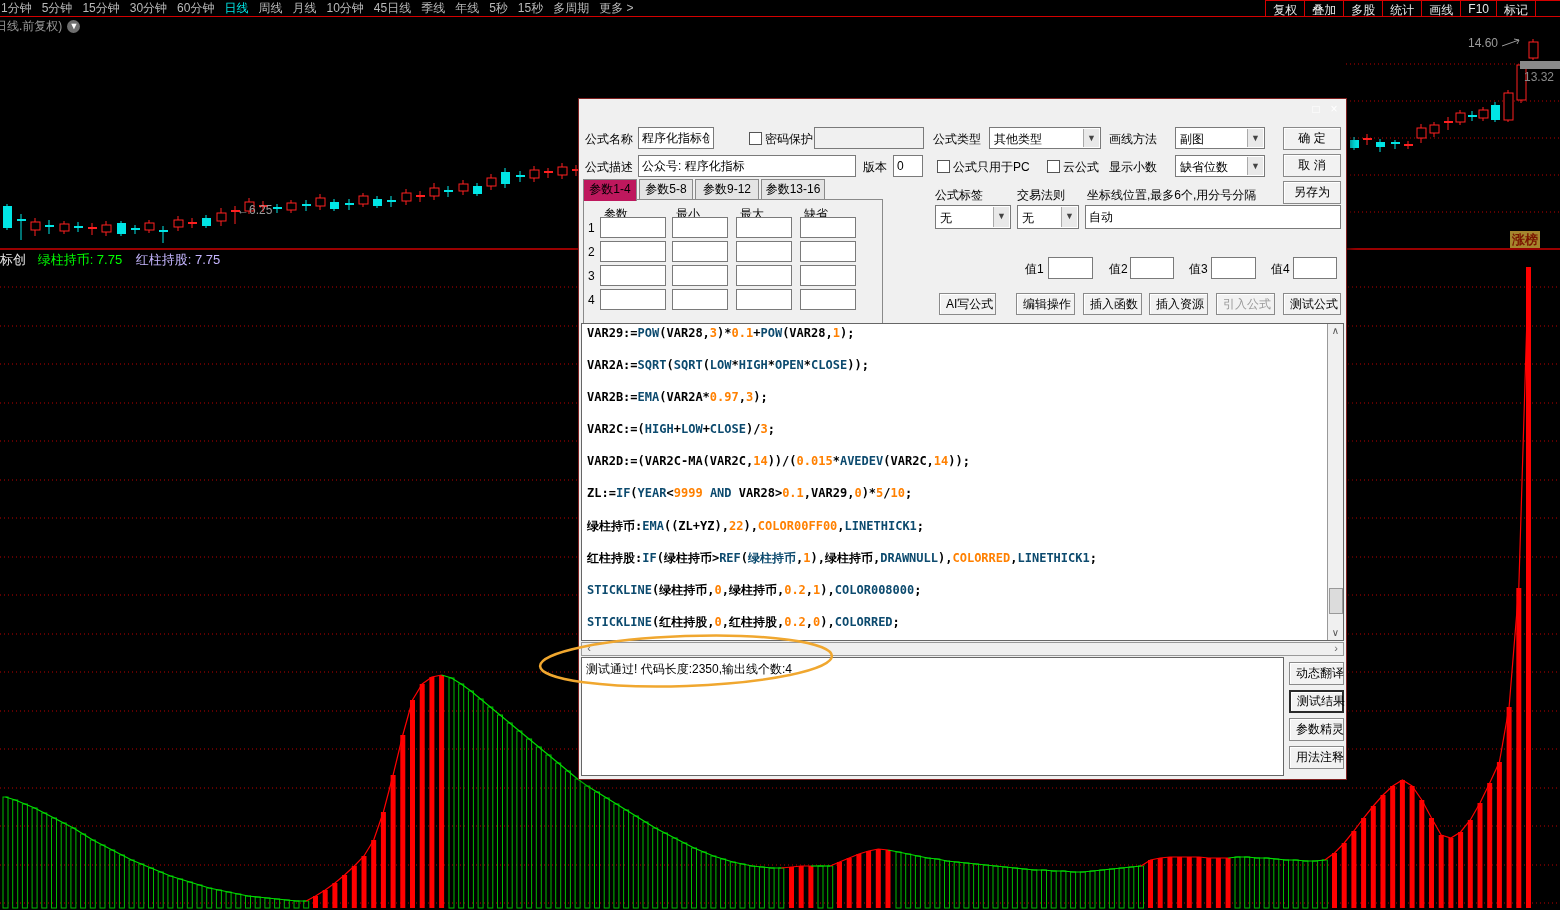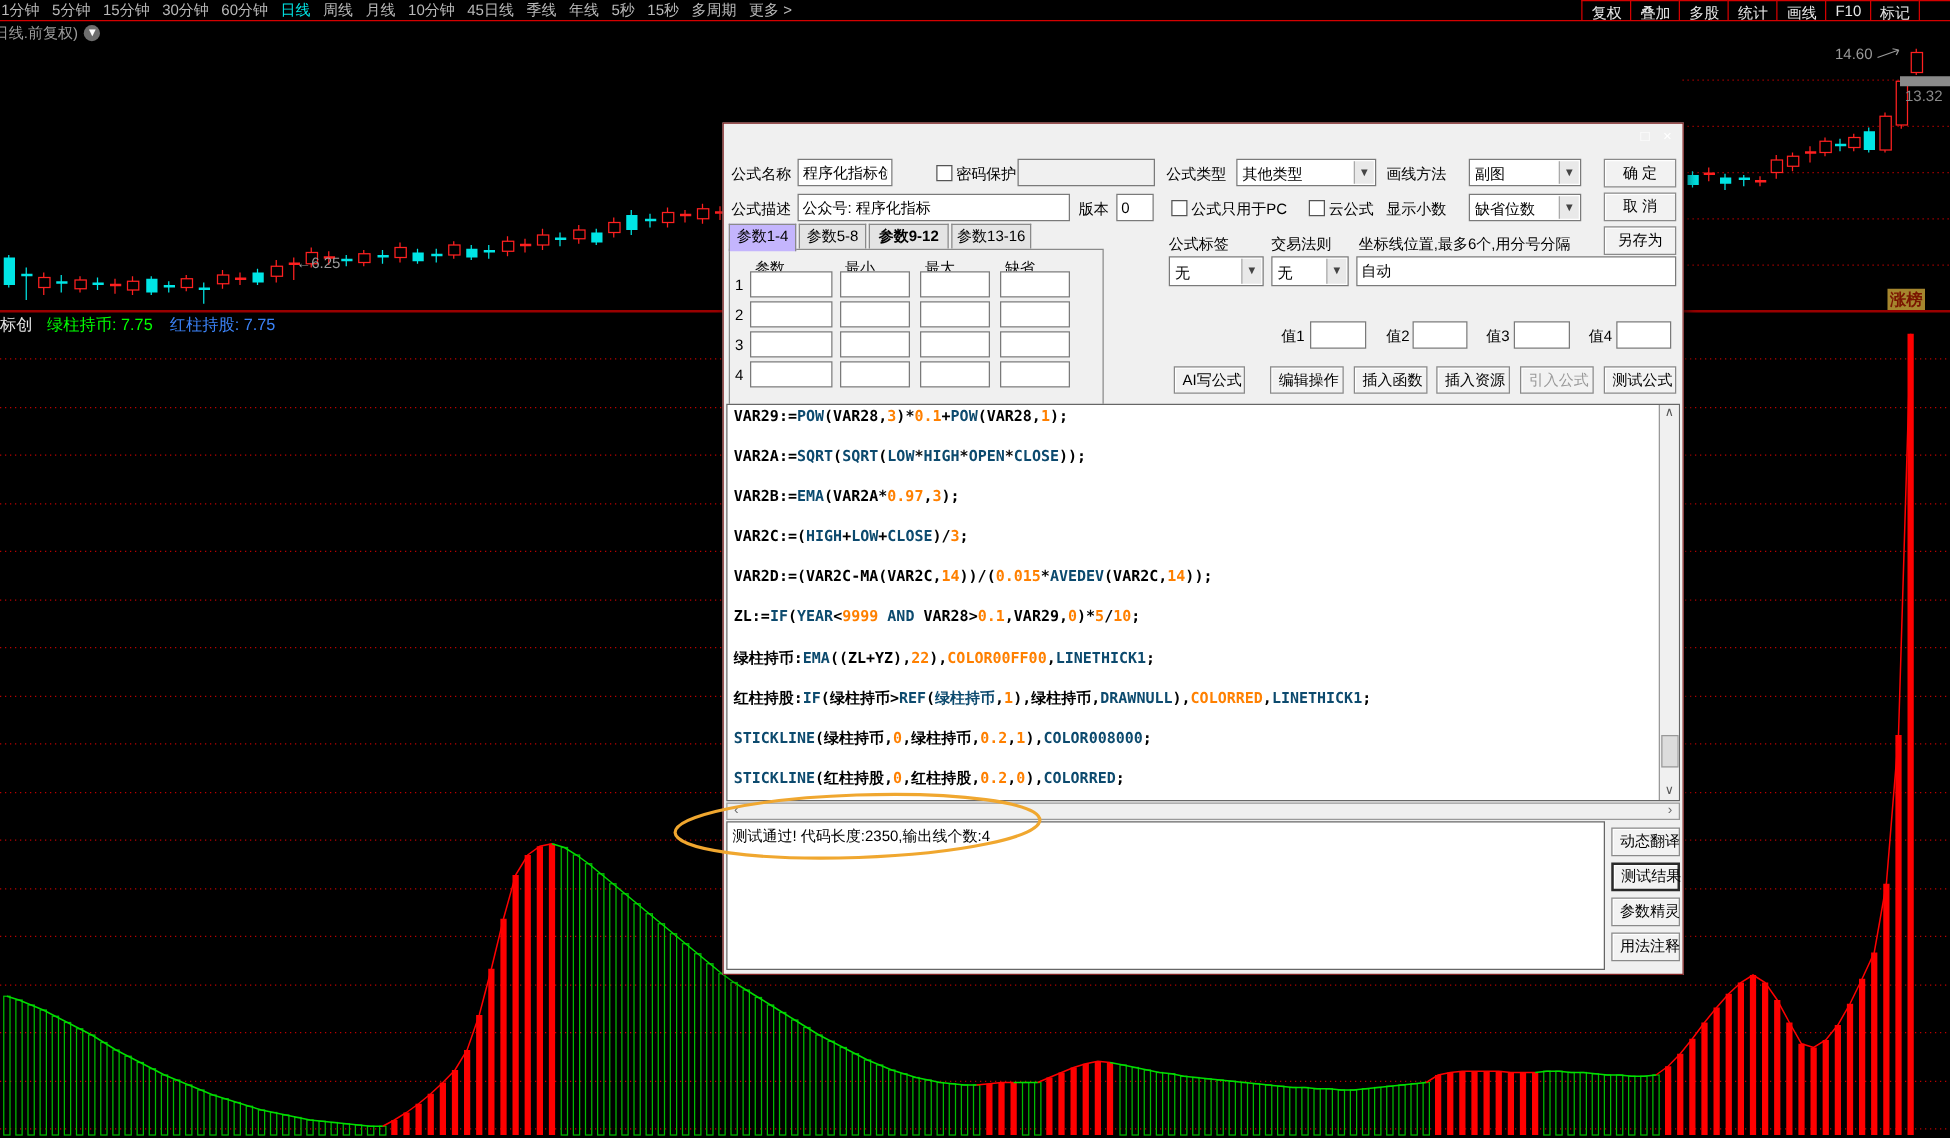--- a/index.html
+++ b/index.html
@@ -37,21 +37,21 @@
   .combo .cv{position:absolute;left:4px;top:3px;font-size:12px;white-space:nowrap;}
   .combo .carr{position:absolute;right:1px;top:1px;bottom:1px;width:15px;background:#e9e9e9;
     border-left:1px solid #aaa;text-align:center;color:#444;font-size:9px;line-height:18px;}
   .dbtn{position:absolute;background:#f2f2f2;border:1px solid #8a8a8a;box-shadow:inset 1px 1px 0 #fff;
     font-size:12px;text-align:center;box-sizing:border-box;cursor:default;white-space:nowrap;}
   .dbtn.gray{color:#9a9a9a;}
   .dbtn.active{border:2px solid #2a2a2a;}
   .chk{position:absolute;width:11px;height:11px;background:#fff;border:1px solid #555;}
   .tab{position:absolute;top:80px;height:20px;background:#e4e4e4;border:1px solid #8a8a8a;
     border-bottom:none;text-align:center;line-height:19px;font-size:12px;box-sizing:border-box;}
-  .tab.on{background:#c4b5fd;height:22px;z-index:2;}
+  .tab.on{background:#be185d;height:22px;z-index:2;}
   #parampanel{position:absolute;left:4px;top:100px;width:298px;height:218px;border:1px solid #8a8a8a;
     background:#f0f0f0;}
   fieldset.grp{position:absolute;left:428px;top:132px;width:334px;height:54px;border:1px solid #9a9a9a;
     margin:0;padding:0;}
   fieldset.grp legend{font-size:12px;margin-left:8px;padding:0 3px;}
   #codearea{position:absolute;left:2px;top:224px;width:763px;height:318px;background:#fff;
     border:1px solid #666;box-sizing:border-box;overflow:hidden;}
   .codeline{position:absolute;left:5px;white-space:pre;font-family:"DejaVu Sans Mono",monospace;
     font-weight:bold;font-size:12px;letter-spacing:0;}
   .tk-k{color:#000;} .tk-g{color:#0c4a6e;} .tk-o{color:#ff8000;} .tk-b{color:#000000;margin-top:35px;}
@@ -415,21 +415,21 @@
 
   <div class="chart-label" style="left:237px;top:203px;color:#9a9a9a;">←6.25</div>
   <div class="chart-label" style="left:1468px;top:36px;color:#9a9a9a;">14.60</div>
   <div style="position:absolute;left:1520px;top:61px;width:40px;height:8px;background:#8a8a8a;z-index:4;"></div>
   <div class="chart-label" style="left:1524px;top:70px;color:#8a8a8a;">13.32</div>
   <div id="badge">涨榜</div>
 
   <div id="ind-header">
     <span style="color:#e8e8e8;">标创</span>
     <span style="color:#00ff00;margin-left:8px;">绿柱持币: 7.75</span>
-    <span style="color:#3b82f6;margin-left:10px;">红柱持股: 7.75</span>
+    <span style="color:#c4b5fd;margin-left:10px;">红柱持股: 7.75</span>
   </div>
 
   <div id="dialog">
     <div class="dlg-winbtn" style="right:22px;">□</div>
     <div class="dlg-winbtn" style="right:4px;">×</div>
 
     <div class="dlabel" style="left:6px;top:32px;">公式名称</div>
     <input class="dinput" style="left: 59px; top: 28px; width: 76px; height: 22px;" value="程序化指标创">
     <div class="chk" style="left:170px;top:33px;"></div>
     <div class="dlabel" style="left:186px;top:32px;">密码保护</div>
@@ -458,21 +458,21 @@
     <div class="combo" style="left:596px;top:56px;width:90px;height:22px;">
       <span class="cv">缺省位数</span>
       <span class="carr">▼</span>
     </div>
     <button class="dbtn" style="left:704px;top:55px;width:58px;height:23px;">取 消</button>
     <button class="dbtn" style="left:704px;top:82px;width:58px;height:23px;">另存为</button>
 
     <div id="tabs-holder">
         <div class="tab on" style="left: 4px; width: 54px;">参数1-4</div>
         <div class="tab" style="left: 60px; width: 54px;">参数5-8</div>
-        <div class="tab" style="left: 116px; width: 64px; font-weight: bold;">参数9-12</div>
+        <div class="tab" style="left: 116px; width: 64px;">参数9-12</div>
         <div class="tab" style="left: 182px; width: 64px;">参数13-16</div>
       </div>
     <div id="parampanel">
         <div class="dlabel" style="left: 20px; top: 6px;">参数</div>
         <div class="dlabel" style="left: 92px; top: 6px;">最小</div>
         <div class="dlabel" style="left: 156px; top: 6px;">最大</div>
         <div class="dlabel" style="left: 220px; top: 6px;">缺省</div>
         <div class="dlabel" style="left: 4px; top: 21px;">1</div>
         <input class="dinput" style="left: 16px; top: 17px; width: 66px; height: 21px;">
         <input class="dinput" style="left: 88px; top: 17px; width: 56px; height: 21px;">

